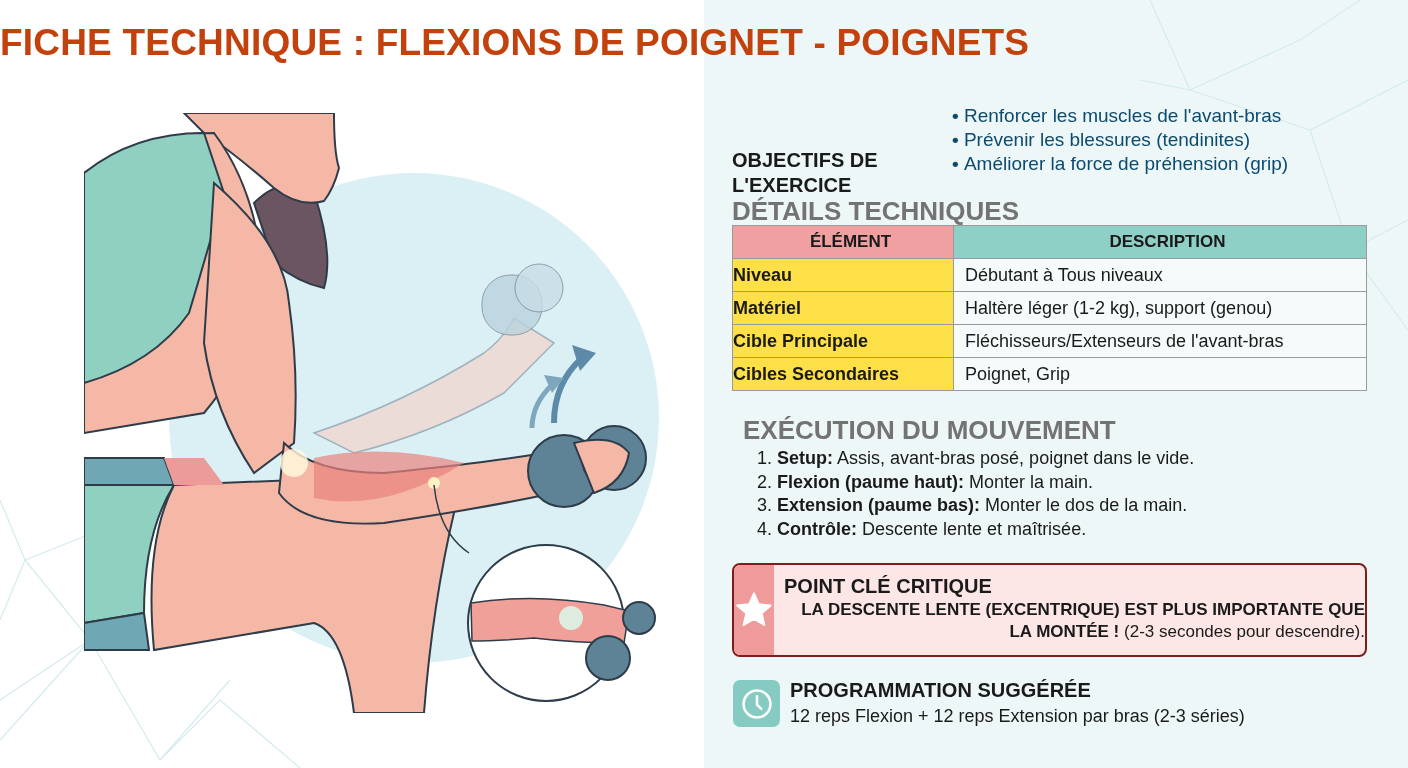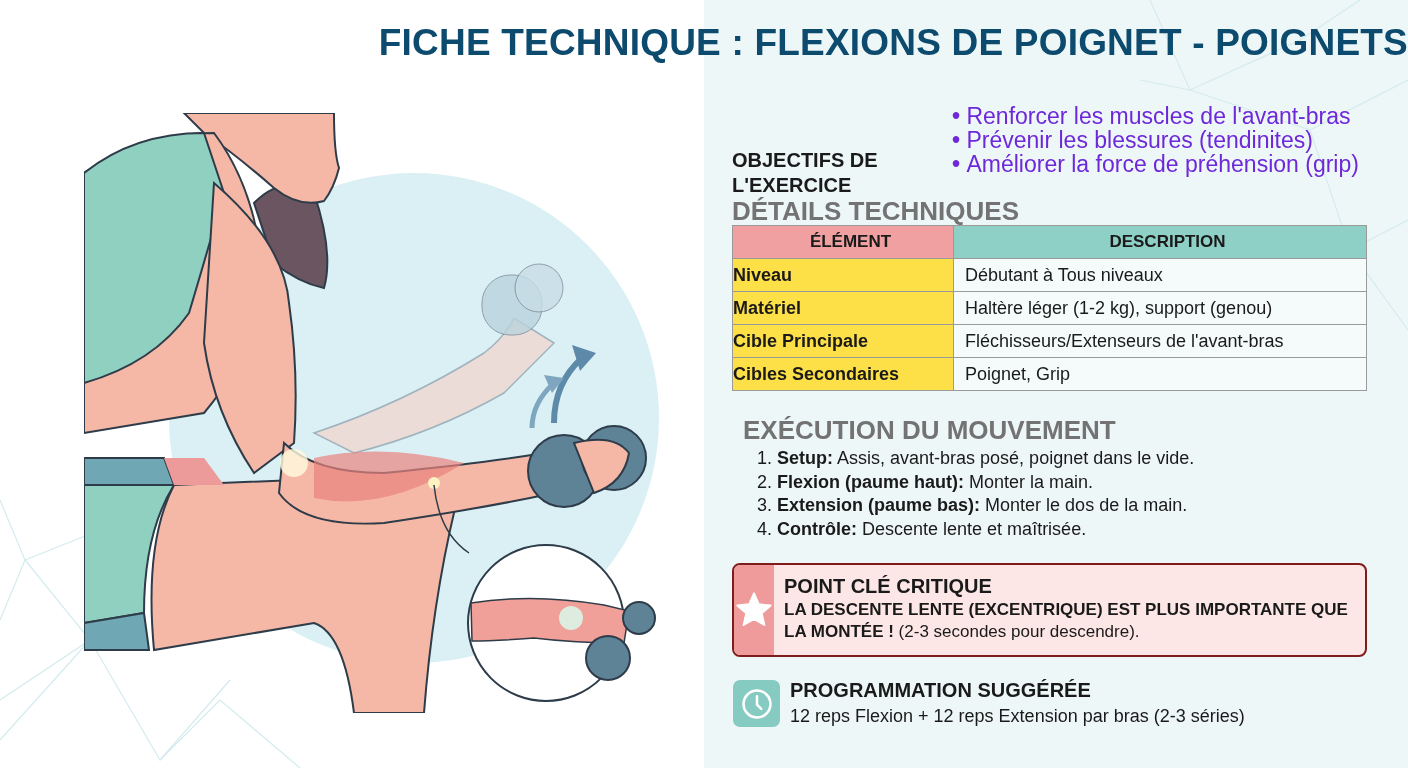--- a/index.html
+++ b/index.html
@@ -9,34 +9,34 @@
       color: #1a1a1a;
       background: #ffffff;
       position: relative;
     }
     .bg-left { position: absolute; left: 0; top: 0; width: 704px; height: 768px; background: #ffffff; }
     .bg-right { position: absolute; left: 704px; top: 0; width: 704px; height: 768px; background: #eef7f8; }
     .bg-lines { position: absolute; left: 0; top: 0; width: 1408px; height: 768px; pointer-events: none; }
 
     .title {
       position: absolute; left: 0; top: 22px; width: 1408px;
-      text-align: right; font-weight: 700; font-size: 37px; letter-spacing: 0.2px;
-      color: #0c4a6e;
+      text-align: left; font-weight: 700; font-size: 37px; letter-spacing: 0.2px;
+      color: #c2410c;
     }
 
     
     .illus { position: absolute; left: 84px; top: 113px; width: 580px; height: 600px; }
 
     
     .obj-label {
       position: absolute; left: 732px; top: 116px; width: 200px;
       font-weight: 700; font-size: 20px; line-height: 25px; color: #1a1a1a; margin-top: 32px;
     }
     .obj-list { position: absolute; left: 952px; top: 104px; list-style: none; }
-    .obj-list li { font-size: 23px; line-height: 24px; color: #6d28d9; }
+    .obj-list li { font-size: 19px; line-height: 24px; color: #0c4a6e; }
     .obj-list li::before { content: "• "; font-weight: 700; }
 
     .sec-title { position: absolute; font-weight: 700; font-size: 26px; color: #737373; }
     .details-title { left: 732px; top: 196px; }
     .exec-title { left: 743px; top: 415px; }
 
     
     .tech-table {
       position: absolute; left: 732px; top: 225px; width: 635px;
       border-collapse: collapse; font-size: 18px;
@@ -55,21 +55,21 @@
 
     
     .keypoint {
       position: absolute; left: 732px; top: 563px; width: 635px; height: 94px;
       border: 2px solid #7f1d1d; border-radius: 8px; background: #fde7e6;
       overflow: hidden; display: flex;
     }
     .kp-icon-box { width: 62px; background: #ef9b9b; display: flex; align-items: center; justify-content: center; }
     .kp-body { padding: 8px 0 0 10px; }
     .kp-title { font-weight: 700; font-size: 20px; line-height: 26px; }
-    .kp-text { font-size: 17px; line-height: 22px; }
+    .kp-text { font-size: 17px; line-height: 22px; text-align: right; }
     .kp-text b { font-weight: 700; }
 
     
     .prog-icon {
       position: absolute; left: 733px; top: 680px; width: 47px; height: 47px;
       border-radius: 7px; background: #85cbc1; display: flex; align-items: center; justify-content: center;
     }
     .prog-title { position: absolute; left: 790px; top: 679px; font-weight: 700; font-size: 20px; }
     .prog-text { position: absolute; left: 790px; top: 706px; font-size: 18px; }
   </style>

